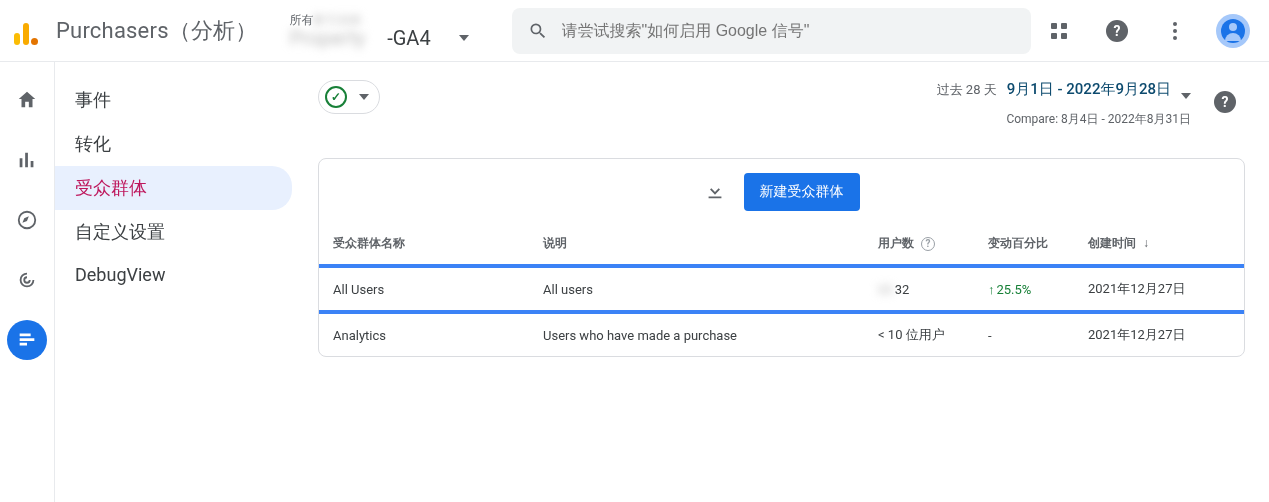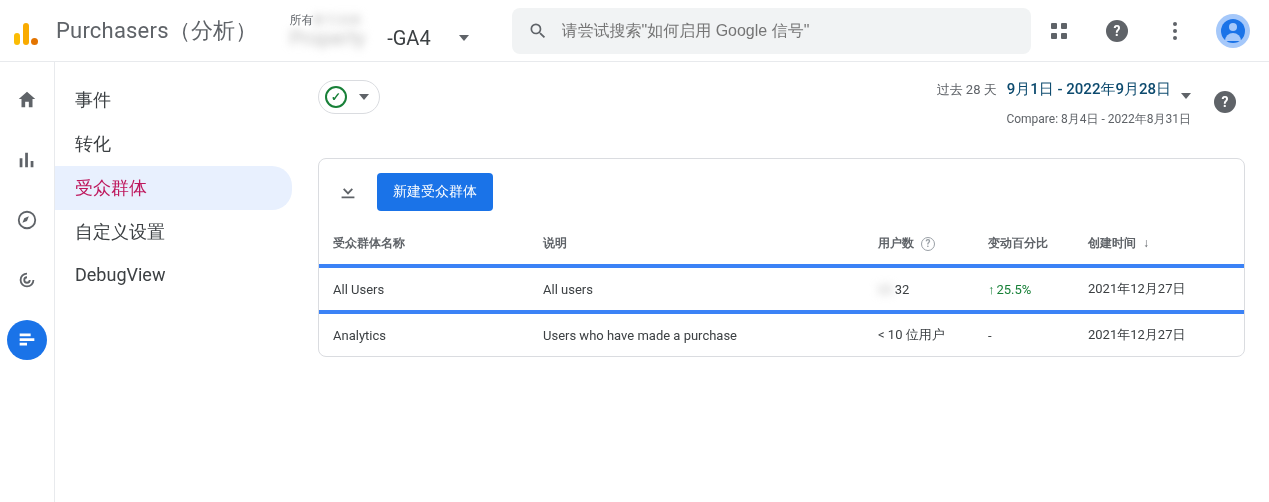--- a/index.html
+++ b/index.html
@@ -237,21 +237,21 @@
     margin-top: 2px;
   }
 
   .card {
     border: 1px solid #dadce0;
     border-radius: 8px;
     background: #fff;
   }
   .card-actions {
     display: flex;
-    justify-content: flex-start;
+    justify-content: center;
     align-items: center;
     padding: 14px 18px 12px;
     gap: 18px;
   }
   .btn-primary {
     background: #1a73e8;
     color: #fff;
     border: none;
     border-radius: 4px;
     padding: 10px 16px;

